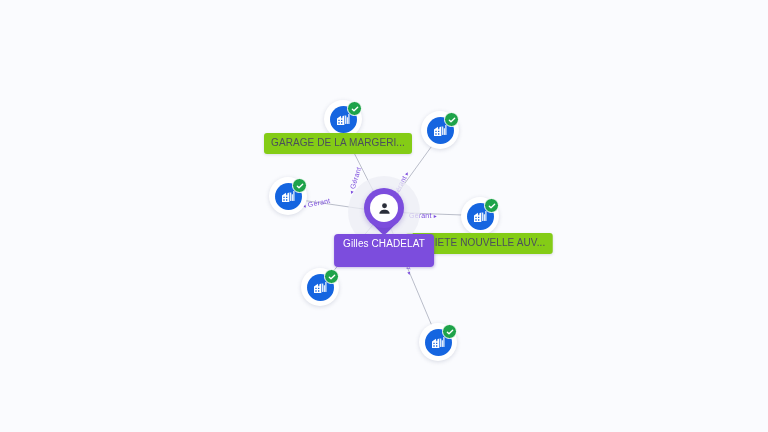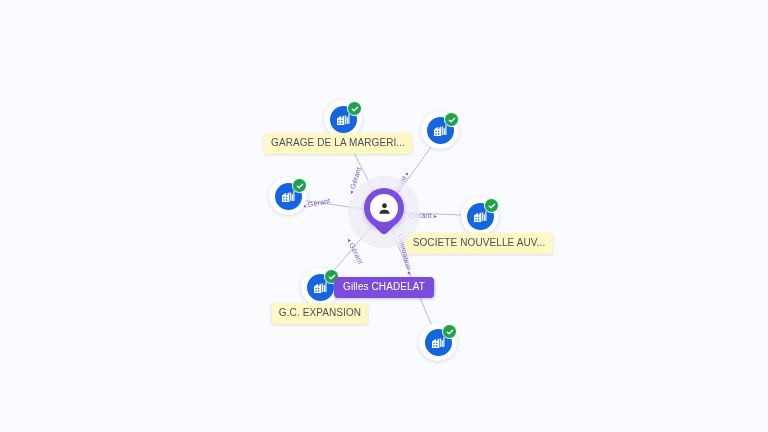--- a/index.html
+++ b/index.html
@@ -106,45 +106,44 @@
     display: flex;
     align-items: center;
     justify-content: center;
   }
   .pin-inner svg { display:block; }
 
   
   .node-label {
     position: absolute;
     transform: translate(-50%, 0);
-    background: #fef9c3;
+    background: #84cc16;
     color: #4a4f5c;
     font-size: 10px;
     line-height: 1;
     padding: 5px 7px 6px 7px;
     border-radius: 3px;
     white-space: nowrap;
     box-shadow: 0 1px 3px rgba(60,70,110,0.16);
     z-index: 6;
     letter-spacing: .1px;
   }
   .person-label {
     position: absolute;
     transform: translate(-50%, 0);
     background: #7c4ddd;
     color: #ffffff;
     font-size: 10px;
     line-height: 1;
-    padding: 5px 9px 6px 9px;
+    padding: 5px 9px 18px 9px;
     border-radius: 4px;
     white-space: nowrap;
     box-shadow: 0 1px 3px rgba(80,50,170,0.30);
     z-index: 9;
     letter-spacing: .1px;
-    margin-top: 43px;
   }
 
   
   .edge-label {
     position: absolute;
     color: #7c4ddd;
     font-size: 7px;
     line-height: 1;
     white-space: nowrap;
     z-index: 4;
@@ -268,21 +267,20 @@
         <rect x="17.6" y="9.4" width="1.7" height="10"></rect>
         <rect x="20" y="4.4" width="1.7" height="15"></rect>
       </svg>
     </div>
     <div class="verified-badge">
       <svg width="8" height="8" viewBox="0 0 24 24" fill="none" stroke="#ffffff" stroke-width="4" stroke-linecap="round" stroke-linejoin="round">
           <path d="M4 12.5l5 5 11-11"></path>
         </svg>
     </div>
   </div>
-  <div class="node-label" style="left:320px; top:303px;">G.C. EXPANSION</div>
 
   <div class="company-node" style="left:438px; top:342px;">
     <div class="company-disc">
       <svg width="16" height="16" viewBox="0 0 24 24" fill="#ffffff">
         <path d="M3 21V11.2L9 7.2V9.6l5-3.2V21H3zm2-2h2v-2H5v2zm0-4h2v-2H5v2zm4 4h2v-2H9v2zm0-4h2v-2H9v2zm0-4h2V9H9v2z"></path>
         <rect x="15.2" y="6.8" width="1.7" height="12.6"></rect>
         <rect x="17.6" y="9.4" width="1.7" height="10"></rect>
         <rect x="20" y="4.4" width="1.7" height="15"></rect>
       </svg>
     </div>

